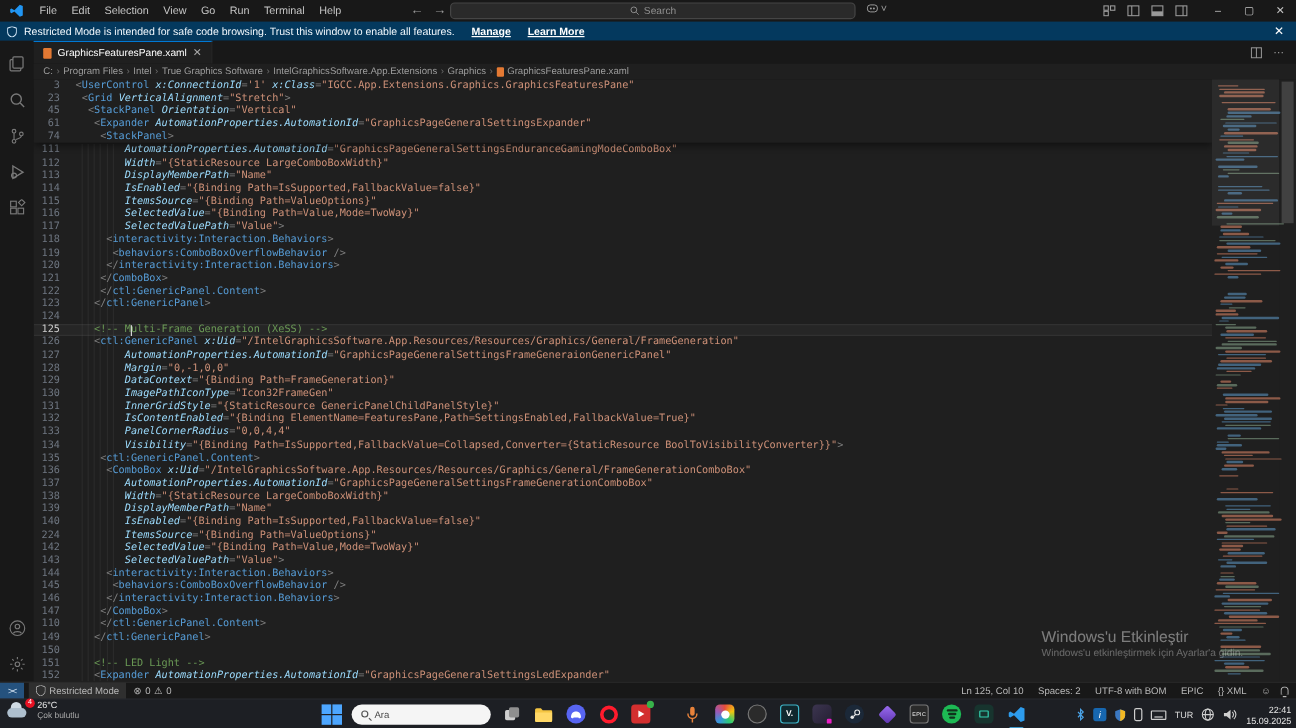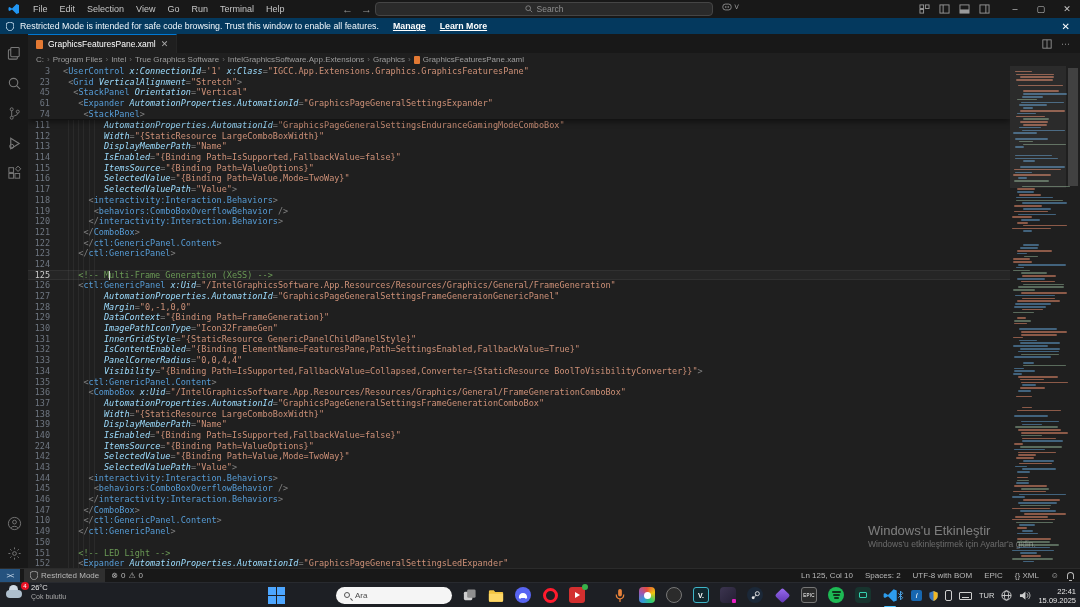--- a/index.html
+++ b/index.html
@@ -85,21 +85,21 @@
   .cloud .c1 { position:absolute; left:0; bottom:1px; width:16px; height:8px; background:#aebfce; border-radius:5px; }
   .cloud .c2 { position:absolute; left:3px; bottom:5px; width:9px; height:9px; background:#cfdae4; border-radius:50%; }
   .cloud .badge { position:absolute; right:-3px; top:-2px; min-width:8px; height:8px; background:#e81123; color:#fff; border-radius:50%; font-size:6px; display:flex; align-items:center; justify-content:center; }
   #weather .wtxt { line-height:1.15; }
   #weather .wt1 { font-size:7.5px; color:#e8e8e8; }
   #weather .wt2 { font-size:7px; color:#a9a9a9; }
   #tb-center { position:absolute; left:266px; top:2px; display:flex; align-items:center; gap:7px; }
   .tb-ic { width:20px; height:20px; border-radius:4px; display:flex; align-items:center; justify-content:center; position:relative; cursor:pointer; }
   .winlogo { display:grid; grid-template-columns:8px 8px; grid-template-rows:8px 8px; gap:1px; }
   .winlogo i { background:#4da6ff; }
-  #tb-search { width:116px; height:17px; background:#f5f5f5; border-radius:9px; display:flex; align-items:center; gap:5px; padding:0 8px; color:#4a4a4a; font-size:8px; cursor:text;margin-left:43px; }
+  #tb-search { width:116px; height:17px; background:#f5f5f5; border-radius:9px; display:flex; align-items:center; gap:5px; padding:0 8px; color:#4a4a4a; font-size:8px; cursor:text; }
   .mag { width:6px; height:6px; border:1px solid #555; border-radius:50%; position:relative; flex:0 0 auto; }
   .mag:after { content:""; position:absolute; width:3px; height:1px; background:#555; transform:rotate(45deg); left:5px; top:6px; }
   .ic-sq { width:16px; height:16px; border-radius:3px; }
   .active-app:after { content:""; position:absolute; bottom:-3px; left:4px; width:12px; height:2px; border-radius:2px; background:#4cc2ff; }
   #tb-tray { position:absolute; right:4px; top:0; height:25px; display:flex; align-items:center; gap:7px; color:#dddddd; font-size:7.5px; }
   #tb-clock { text-align:right; line-height:1.2; font-size:7.5px; color:#e6e6e6; cursor:pointer; }
   svg { display:block; }
 </style>
 </head>
 <body>

